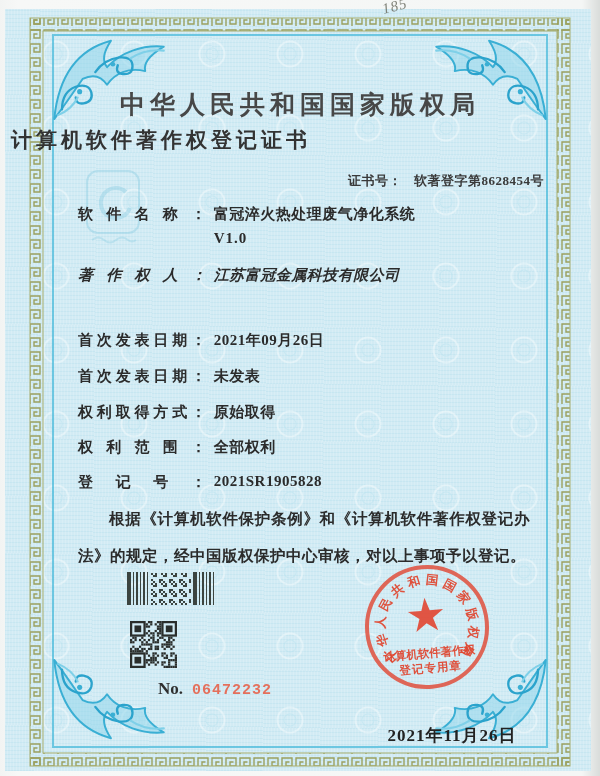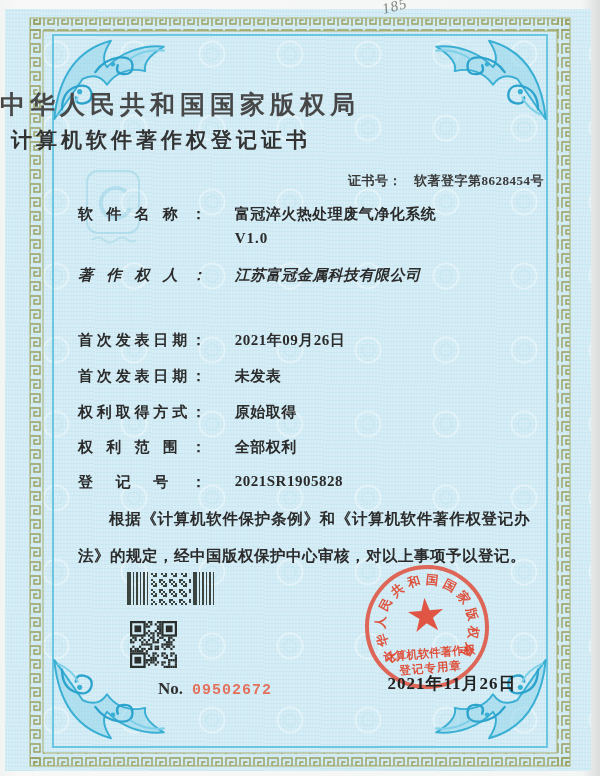--- a/index.html
+++ b/index.html
@@ -30,39 +30,39 @@
   .corner.bl { left:50px; top:658px; transform:scaleY(-1); }
   .corner.br { right:50px; top:658px; transform:scale(-1,-1); }
 
   .wm-logo { position:absolute; left:84px; top:168px; width:58px; height:84px; opacity:.5; }
   .handwritten {
     position:absolute; left:382px; top:-2px; color:rgba(108,110,100,.85);
     font-style:italic; font-size:15px; transform:rotate(-14deg); letter-spacing:1px;
   }
 
   .authority {
-    position:absolute; left:0; top:88px; width:100%; 
+    position:absolute; left:0; top:88px; width:100%; text-align:center;
     font-size:25px; font-weight:bold; letter-spacing:5px; color:#474747;
   }
   .cert-title {
     position:absolute; left:11px; top:126px; width:100%; text-align:left;
     font-size:21px; font-weight:bold; letter-spacing:4px; color:#333;
   }
   .cert-no-line {
     position:absolute; right:56px; top:172px;
     font-size:13px; font-weight:bold; color:#3a3a3a; letter-spacing:.5px;
   }
   .cert-no-line .lbl { margin-right:12px; }
 
   .frow { position:absolute; left:78px; width:470px; color:#2b2b2b; font-size:15px; font-weight:bold; }
   .frow .flabel {
     display:inline-block; width:128px; vertical-align:top;
     text-align:justify; text-align-last:justify; -moz-text-align-last:justify;
   }
-  .frow .fvalue { display:inline-block; margin-left:25px; vertical-align:top; letter-spacing:.5px; }
+  .frow .fvalue { display:inline-block; margin-left:4px; vertical-align:top; letter-spacing:.5px; }
   .frow .fvalue .line2 { display:block; margin-top:6px; letter-spacing:1px; }
   .r0 { top:205px; } .r1 { top:266px;font-style:italic; } .r2 { top:331px; } .r3 { top:367px; }
   .r4 { top:403px; } .r5 { top:438px; } .r6 { top:473px; }
 
   .statement {
     position:absolute; left:78px; top:500px; width:452px;
     font-size:15.5px; font-weight:bold; color:#2b2b2b;
     line-height:37px; text-indent:2em; letter-spacing:.5px; text-align:justify;
   }
 
@@ -82,21 +82,21 @@
     text-align:center; font-size:12.5px; font-weight:bold; color:rgba(223,67,45,.92);
   }
   .seal-star {
     position:absolute; left:0; top:24px; width:100%; text-align:center;
     font-size:46px; line-height:46px; color:rgba(225,72,52,.92);
   }
   .seal-l1 { position:absolute; left:0; top:77px; width:100%; text-align:center; font-size:11.5px; font-weight:bold; color:rgba(223,67,45,.92); }
   .seal-l2 { position:absolute; left:0; top:92px; width:100%; text-align:center; font-size:11.5px; font-weight:bold; color:rgba(223,67,45,.92); letter-spacing:1px; }
 
   .issue-date {
-    position:absolute; left:352px; top:672px; width:200px; text-align:center;
+    position:absolute; left:352px; top:724px; width:200px; text-align:center;
     font-size:17px; font-weight:bold; color:#222; letter-spacing:1px; z-index:4;
   }
 </style>
 </head>
 <body>
 
 <div class="page">
   <div class="paper"></div>
 
   <svg class="frame-svg" viewBox="0 0 600 776">
@@ -446,21 +446,21 @@
       <rect x="4.476190476190476" y="4.476190476190476" width="6.714285714285714" height="6.714285714285714" fill="#2a2e2c"></rect>
       <rect x="31.333333333333336" y="0" width="15.666666666666668" height="15.666666666666668" fill="#2a2e2c"></rect>
       <rect x="33.57142857142857" y="2.238095238095238" width="11.19047619047619" height="11.19047619047619" fill="#d2ebf4"></rect>
       <rect x="35.80952380952381" y="4.476190476190476" width="6.714285714285714" height="6.714285714285714" fill="#2a2e2c"></rect>
       <rect x="0" y="31.333333333333336" width="15.666666666666668" height="15.666666666666668" fill="#2a2e2c"></rect>
       <rect x="2.238095238095238" y="33.57142857142857" width="11.19047619047619" height="11.19047619047619" fill="#d2ebf4"></rect>
       <rect x="4.476190476190476" y="35.80952380952381" width="6.714285714285714" height="6.714285714285714" fill="#2a2e2c"></rect>
     </svg>
 
   <div class="serial">
-    <span class="no">No.</span><span class="num">09502672</span>
+    <span class="no">No.</span><span class="num">06472232</span>
   </div>
 
   <div class="seal">
     <div class="seal-ring">
         <span style="transform: rotate(-125deg) translateY(-46px);">中</span>
         <span style="transform: rotate(-102.273deg) translateY(-46px);">华</span>
         <span style="transform: rotate(-79.5455deg) translateY(-46px);">人</span>
         <span style="transform: rotate(-56.8182deg) translateY(-46px);">民</span>
         <span style="transform: rotate(-34.0909deg) translateY(-46px);">共</span>
         <span style="transform: rotate(-11.3636deg) translateY(-46px);">和</span>

